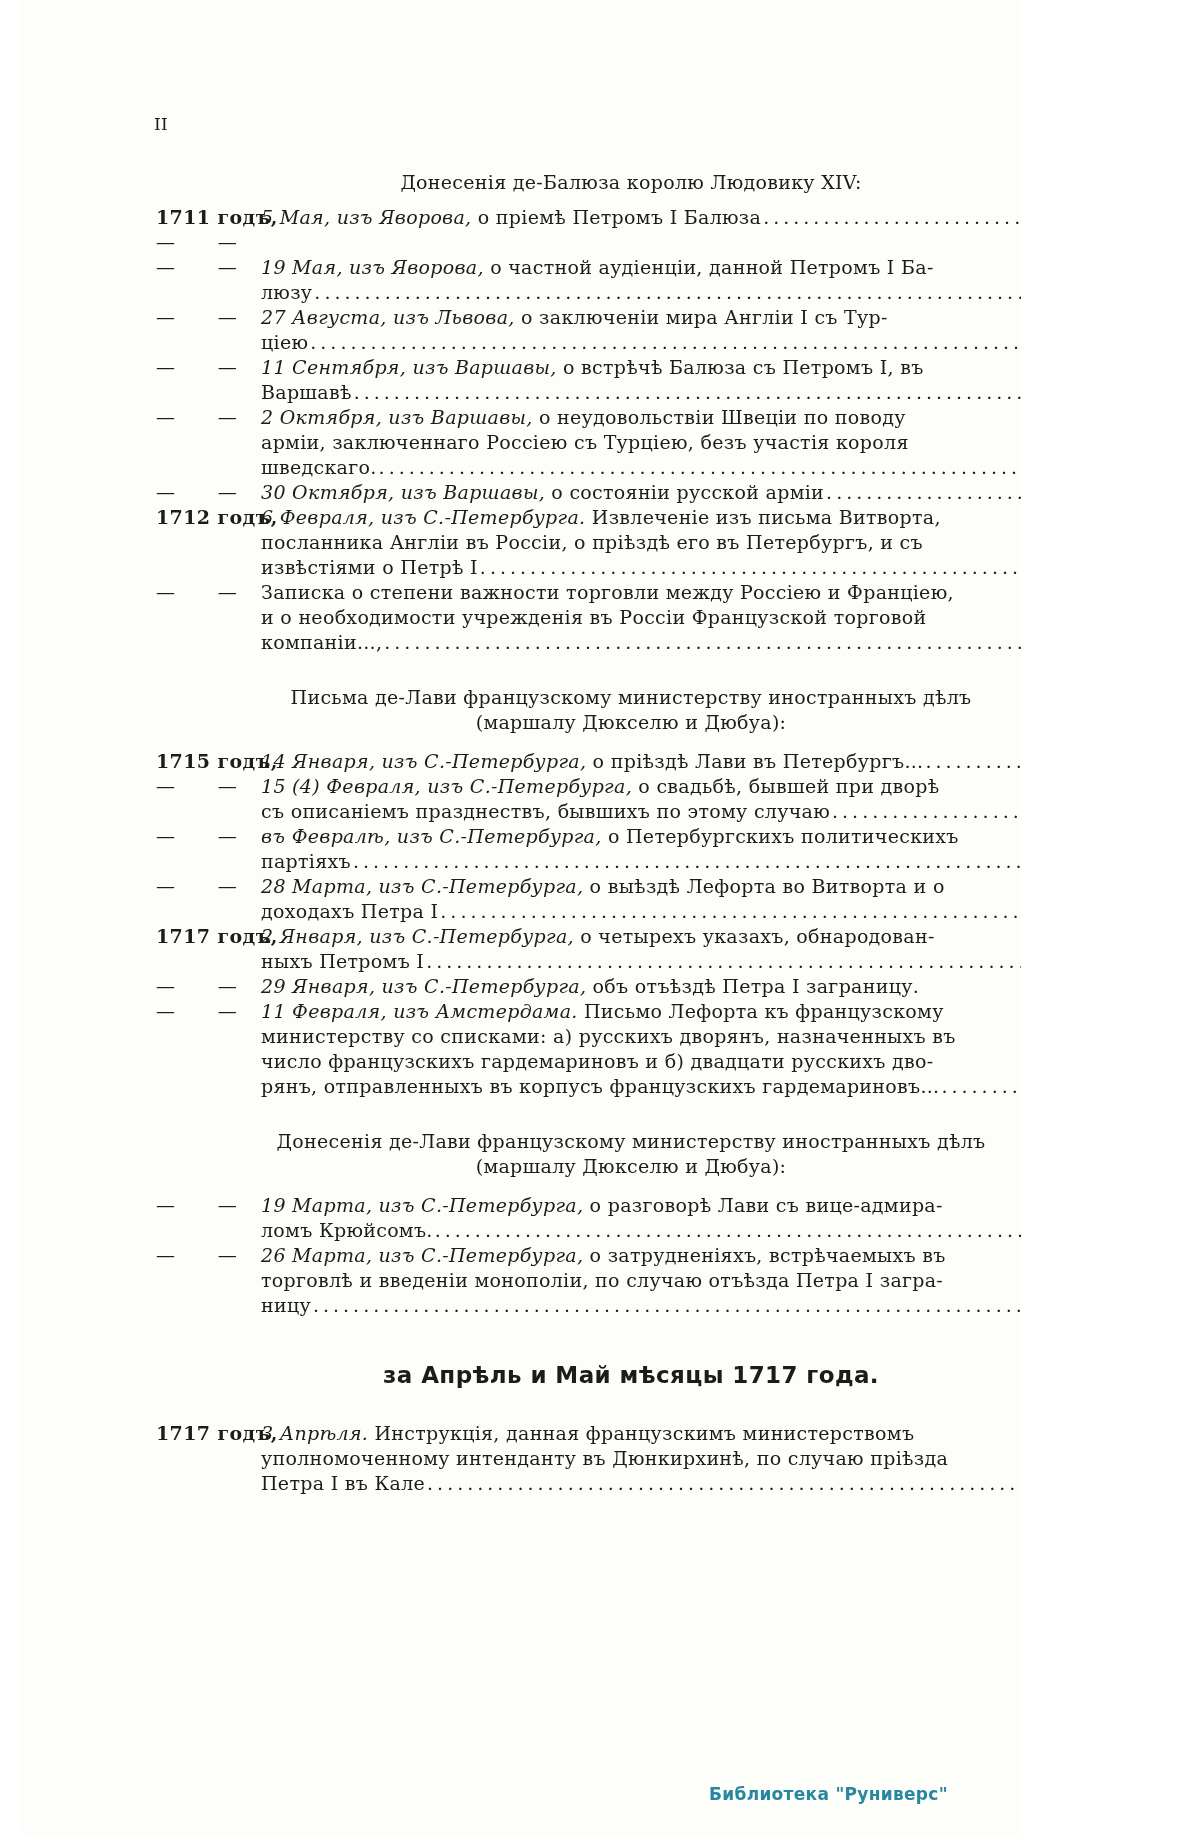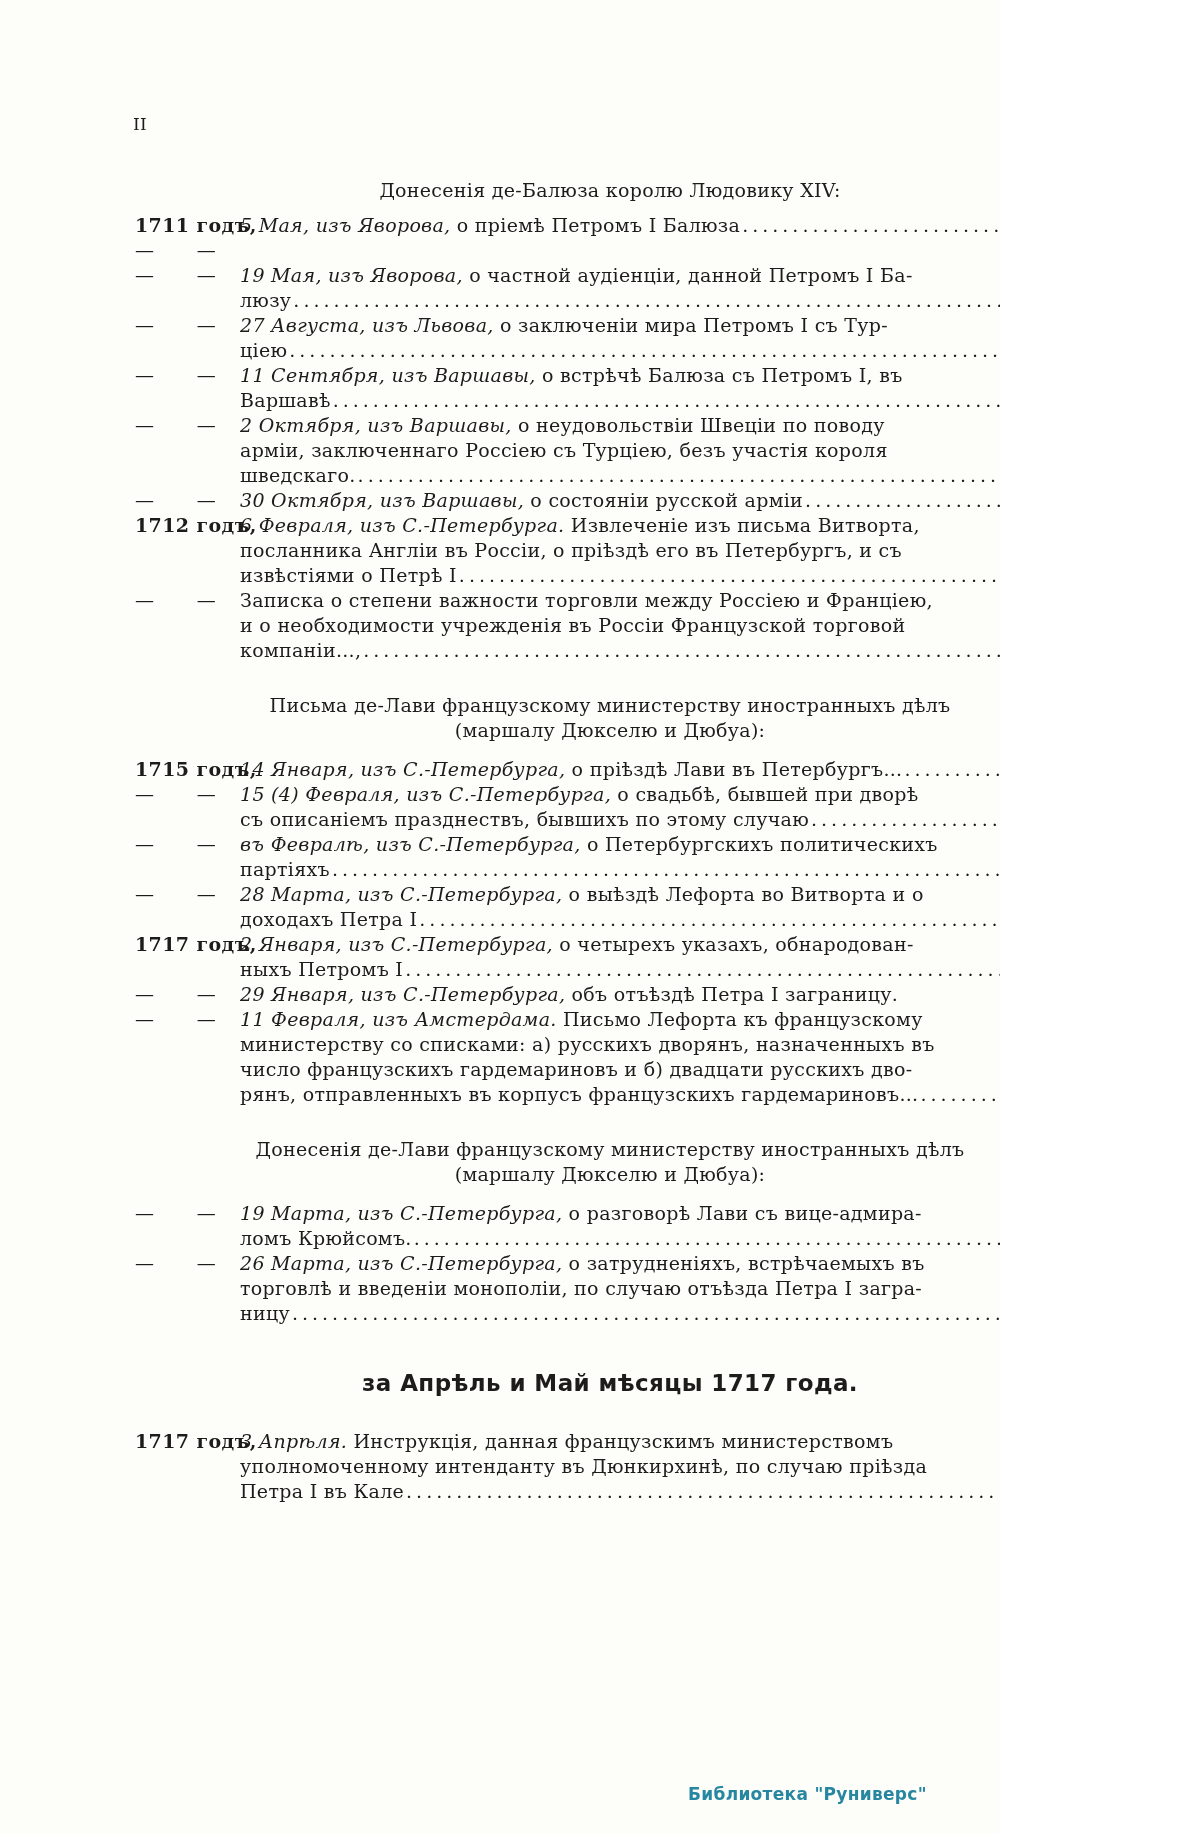--- a/index.html
+++ b/index.html
@@ -7,30 +7,31 @@
     position: relative;
     width: 1000px;
     height: 1834px;
     background: #fdfdfa;
     color: #1e1c1a;
     font-family: "DejaVu Serif", serif;
     font-size: 19px;
     line-height: 25px;
     letter-spacing: 0.3px;
     overflow: hidden;
+    margin-left: 21px;
   }
   .folio {
     position: absolute;
     top: 112px;
     left: 133px;
     font-size: 17px;
   }
   .toc {
     position: absolute;
-    top: 178px;
+    top: 170px;
     left: 135px;
     width: 950px;
   }
   .toc-header {
     position: relative;
     text-align: center;
     margin: 0 0 10px 0;
   }
   .toc-header .rightcorner {
     position: absolute;
@@ -147,21 +148,21 @@
         </div>
       </div>
       <div class="entry">
         <div class="yearcol dashes">
           <span class="dash">—</span>
           <span class="dash">—</span>
         </div>
         <div class="ebody">
           <div class="line">
             <span class="seg it">27 Августа, изъ Львова,</span>
-            <span class="seg"> о заключеніи мира Петромъ I съ Тур-</span>
+            <span class="seg"> о заключеніи мира Англіи I съ Тур-</span>
           </div>
           <div class="line">
             <span class="seg">ціею</span>
             <span class="leader"></span>
             <span class="pg">71</span>
           </div>
         </div>
       </div>
       <div class="entry">
         <div class="yearcol dashes">

